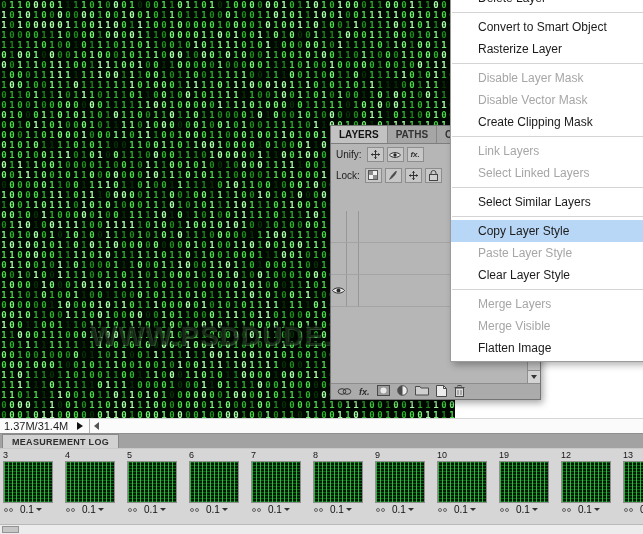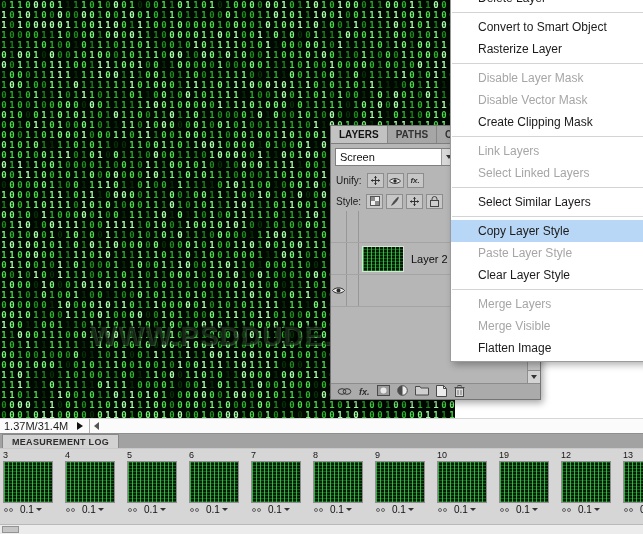--- a/index.html
+++ b/index.html
@@ -139,49 +139,41 @@
       </div>
     <div class="watermark">WWW.PSDDUDE.COM</div>
   </div>
 
   <div class="layers-panel">
     <div class="tab-strip">
       <div class="tab active">LAYERS</div>
       <div class="tab">PATHS</div>
       <div class="tab">CHANNELS</div>
     </div>
-    <div class="blend-row">
-      <div class="dropdown">
-        <span class="val">Screen</span>
-        <span class="dd-btn">
-            <span class="tri-down"></span>
-          </span>
-      </div>
-    </div>
     <div class="unify-row">
       <span class="mini-label">Unify:</span>
       <span class="mini-btn">
         <svg width="9" height="9">
             <path d="M4.5 0 v9 M0 4.5 h9" stroke="#333" fill="none"></path>
             <path d="M4.5 0 L6 2 H3Z M4.5 9 L3 7 H6Z M0 4.5 L2 3 V6Z M9 4.5 L7 6 V3Z" fill="#333"></path>
           </svg>
       </span>
       <span class="mini-btn">
         <svg width="12" height="8">
             <path d="M.5 4 C3 .8 9 .8 11.5 4 C9 7.2 3 7.2 .5 4Z" fill="#e6e6e6" stroke="#2a2a2a"></path>
             <circle cx="6" cy="4" r="1.7" fill="#2a2a2a"></circle>
           </svg>
       </span>
       <span class="mini-btn">
         <span class="fx-mini">fx.</span>
       </span>
       <span class="chk"></span>
     </div>
     <div class="lock-row">
-      <span class="mini-label">Style:</span>
+      <span class="mini-label">Lock:</span>
       <span class="mini-btn">
         <svg width="10" height="10">
             <rect width="5" height="5" fill="#8c8c8c"></rect>
             <rect x="5" y="5" width="5" height="5" fill="#8c8c8c"></rect>
             <rect x="5" width="5" height="5" fill="#f0f0f0"></rect>
             <rect y="5" width="5" height="5" fill="#f0f0f0"></rect>
             <rect x="0.5" y="0.5" width="9" height="9" fill="none" stroke="#555"></rect>
           </svg>
       </span>
       <span class="mini-btn">
@@ -204,24 +196,20 @@
     </div>
 
     <div class="layer-list">
       <div class="layer-row">
         <span class="eye-cell"></span>
         <span class="link-cell"></span>
       </div>
       <div class="layer-row">
         <span class="eye-cell"></span>
         <span class="link-cell"></span>
-        <span class="row-main">
-          <span class="thumb matrix-mini"></span>
-          <span class="layer-name">Layer 2</span>
-        </span>
       </div>
       <div class="layer-row selected">
         <span class="eye-cell">
           <svg width="13" height="9">
               <path d="M.5 4.5 C3 1 10 1 12.5 4.5 C10 8 3 8 .5 4.5Z" fill="#e8e8e8" stroke="#2a2a2a"></path>
               <circle cx="6.5" cy="4.5" r="2" fill="#2a2a2a"></circle>
             </svg>
         </span>
         <span class="link-cell"></span>
       </div>

